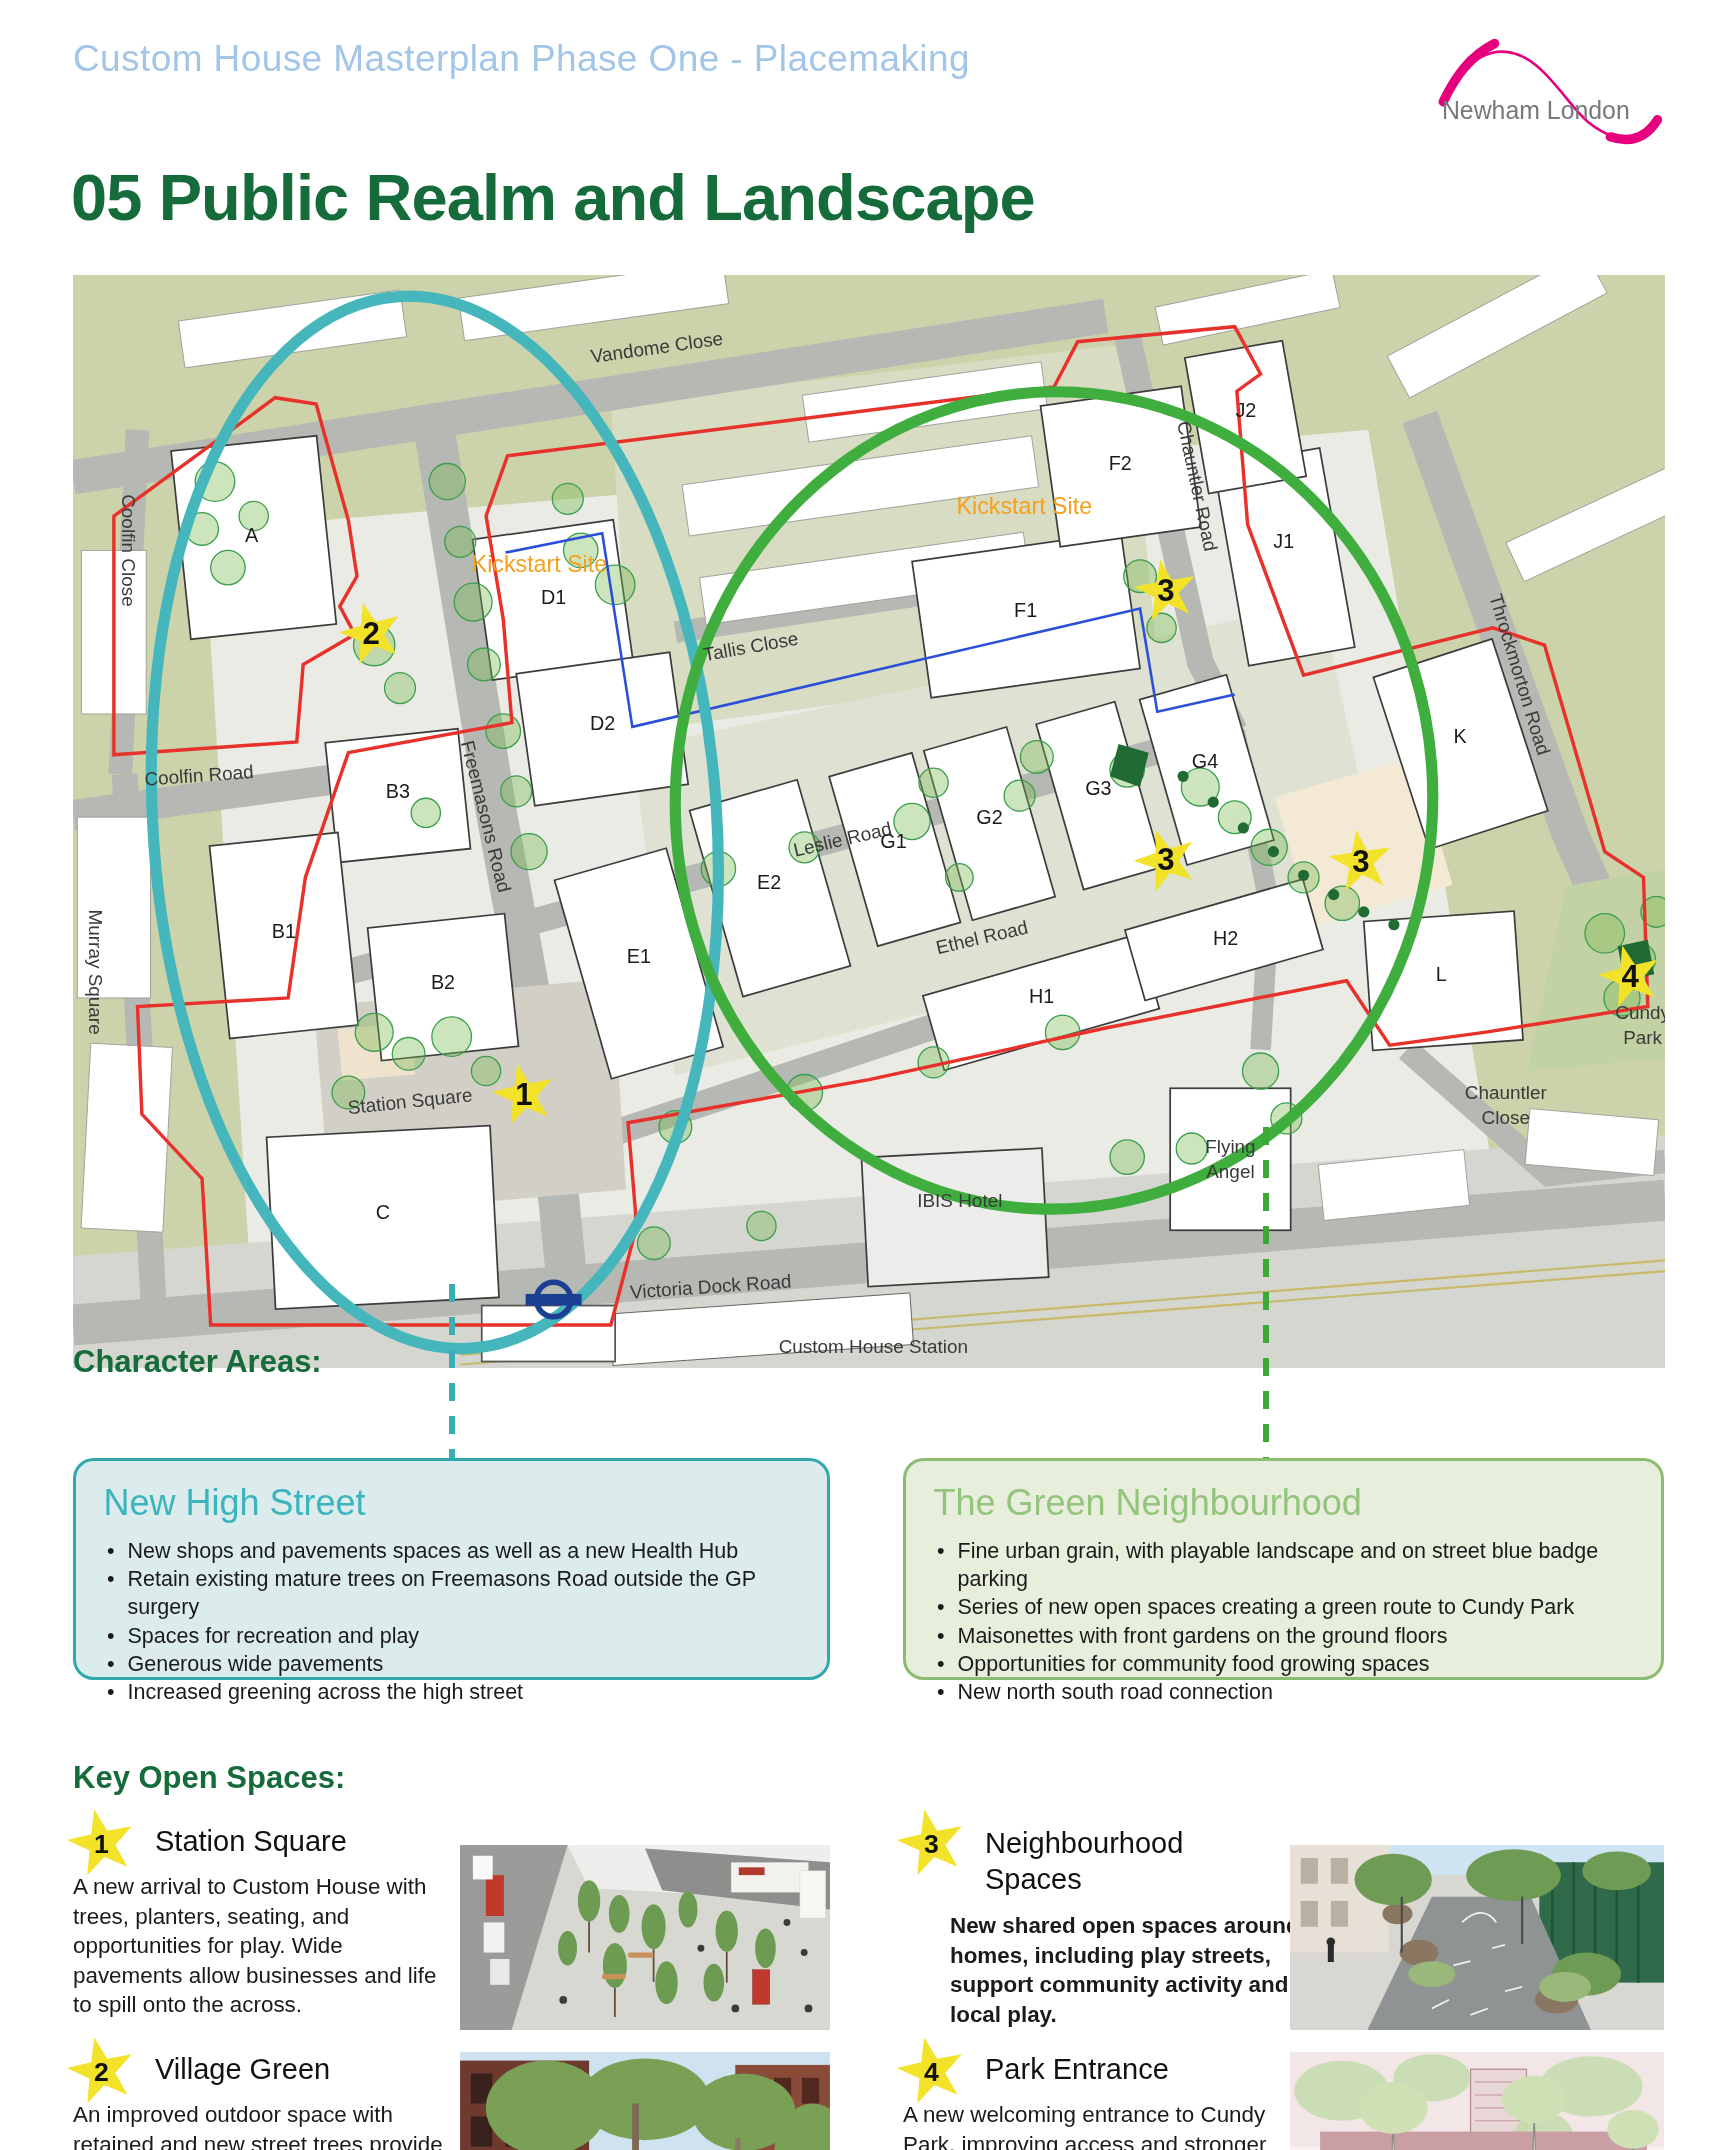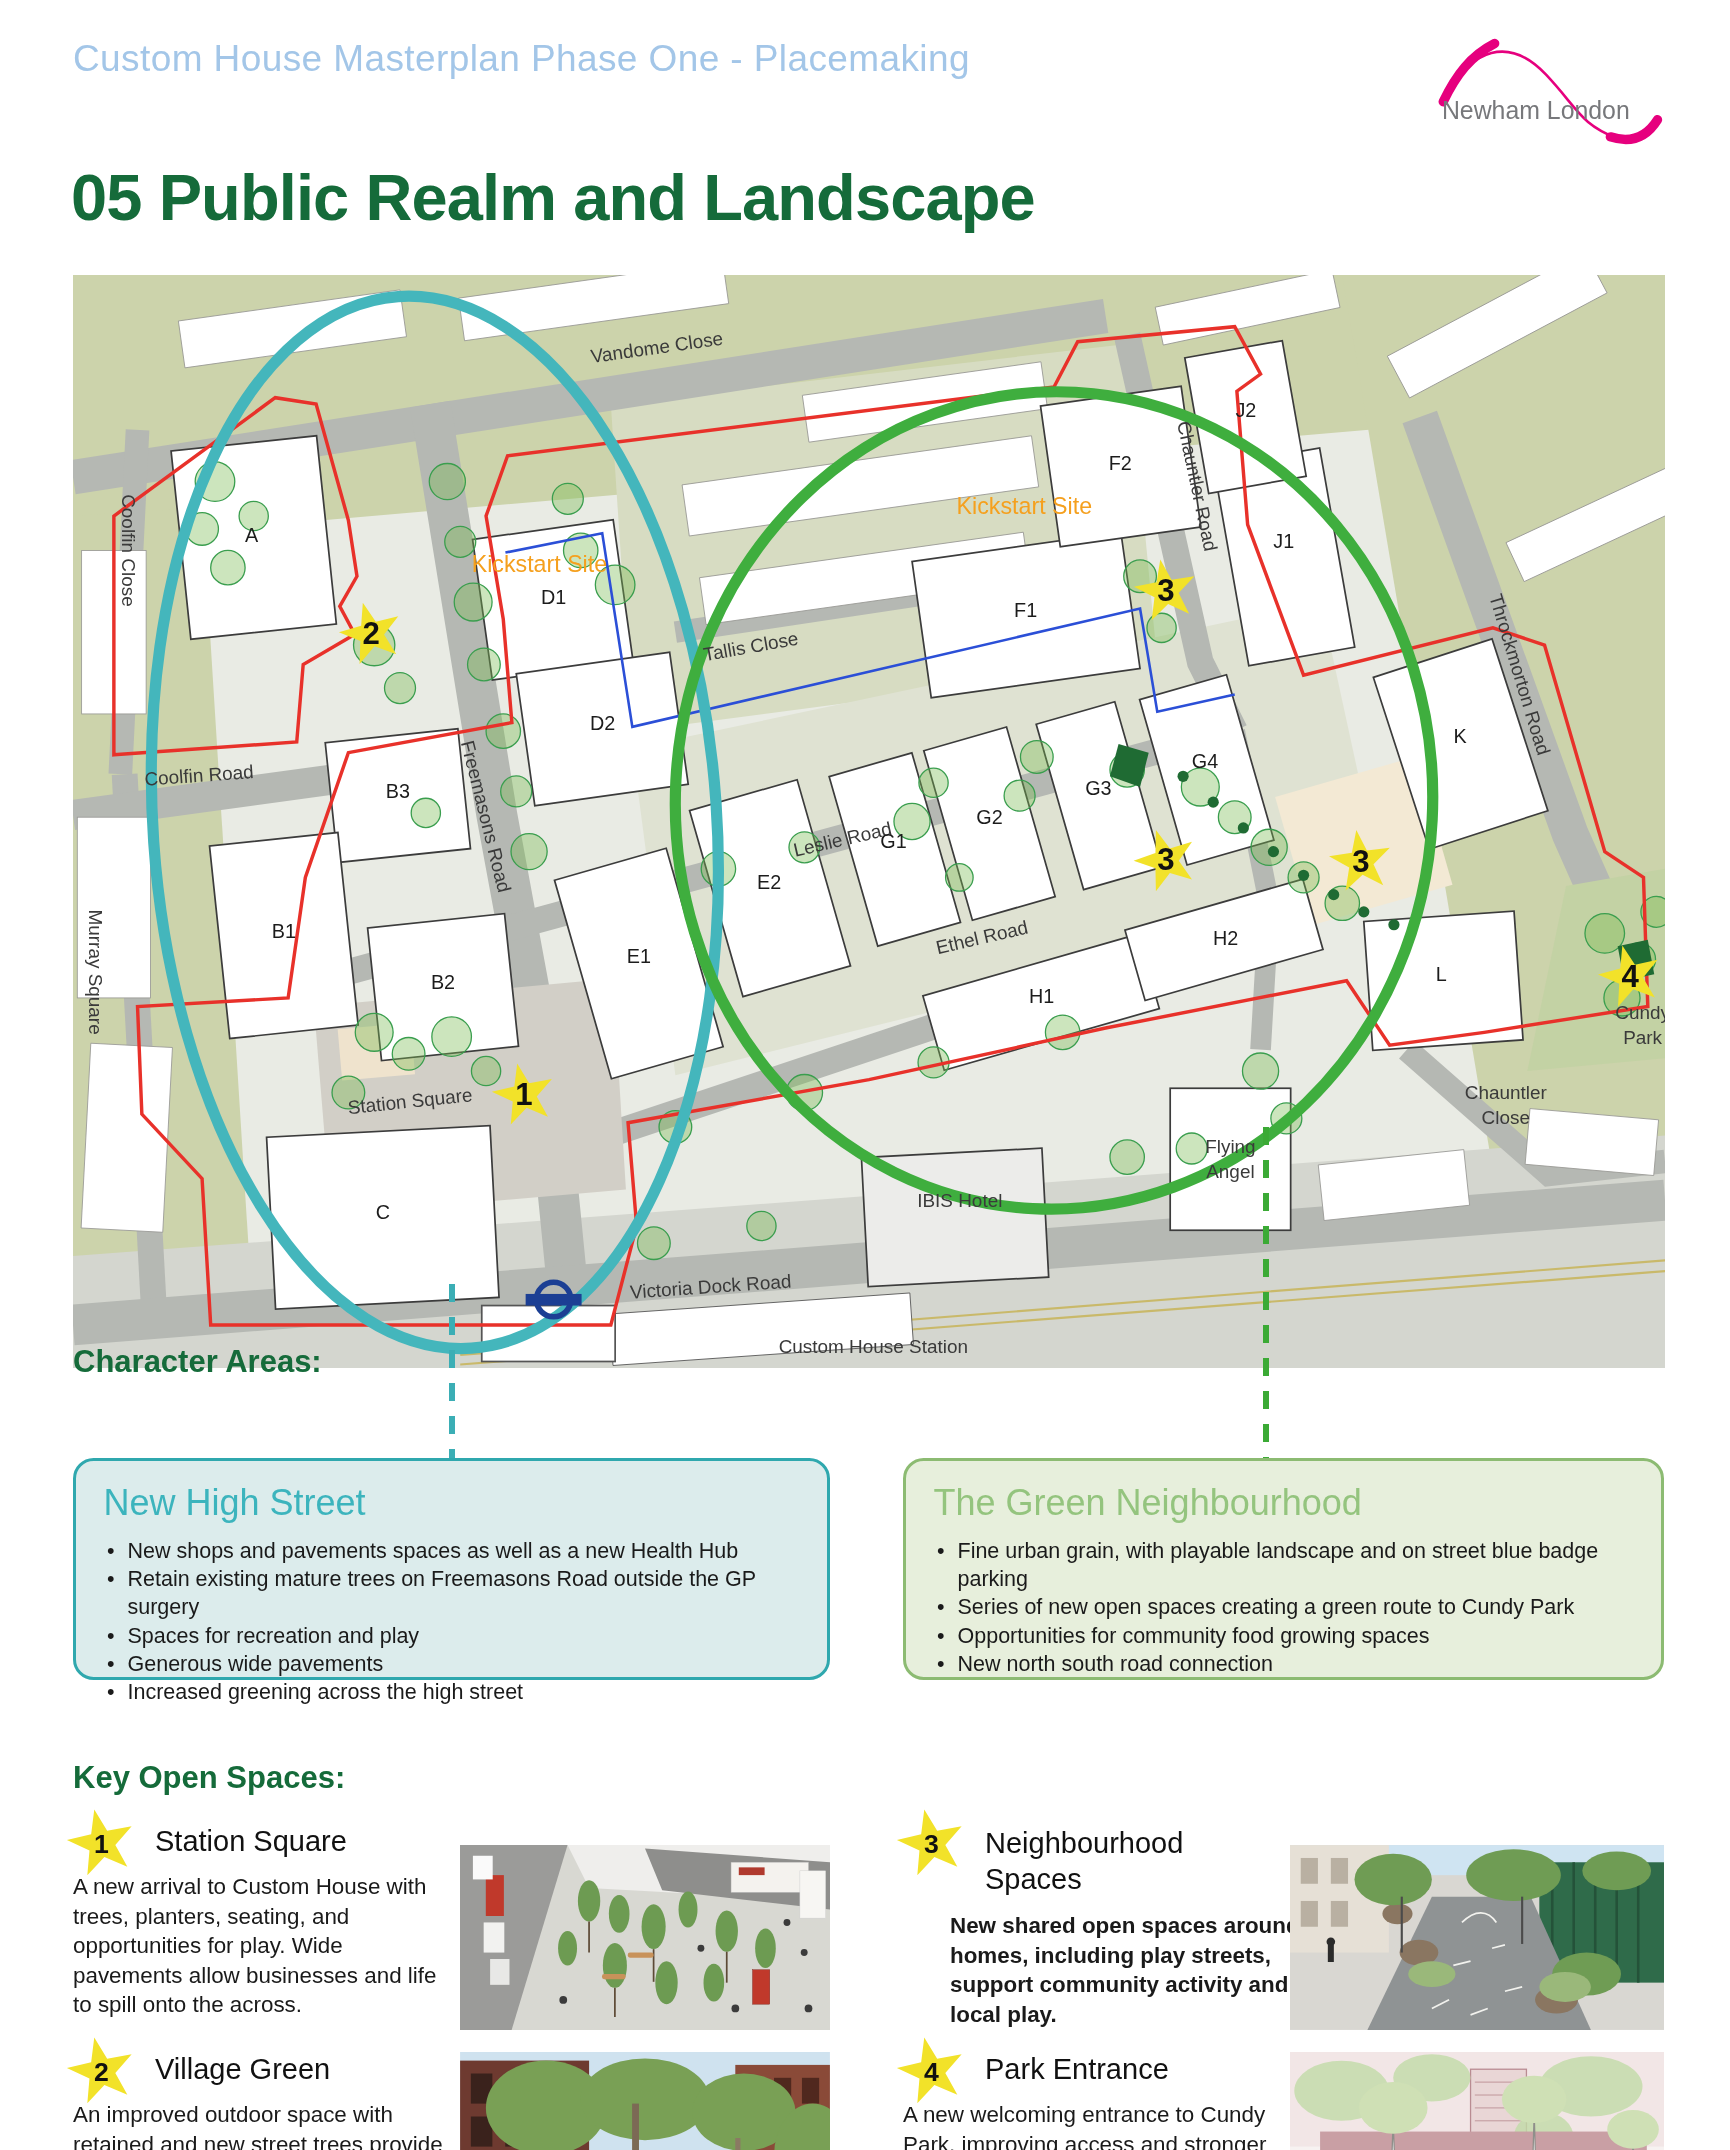--- a/index.html
+++ b/index.html
@@ -310,20 +310,21 @@
       <li>Generous wide pavements</li>
       <li>Increased greening across the high street</li>
     </ul>
   </div>
 
   <div class="abs charbox" id="box-tgn">
     <h2>The Green Neighbourhood</h2>
     <ul>
       <li>Fine urban grain, with playable landscape and on street blue badge parking</li>
       <li>Series of new open spaces creating a green route to Cundy Park</li>
+      <li>Maisonettes with front gardens on the ground floors</li>
       <li>Opportunities for community food growing spaces</li>
       <li>New north south road connection</li>
     </ul>
   </div>
 
   <div class="abs section-h" style="left:73px;top:1760px;">Key Open Spaces:</div>
 
   <svg class="star-badge" style="left:65px;top:1807px;" viewBox="-85 -85 170 170">
     <path d="M0,-60 L14.1,-19.4 L57.1,-18.5 L22.8,7.4 L35.3,48.5 L0,24 L-35.3,48.5 L-22.8,7.4 L-57.1,-18.5 L-14.1,-19.4 Z" fill="#F2E229" transform="rotate(-12) scale(1.35)"></path>
     <text text-anchor="middle" y="22" font-size="62" font-weight="bold" fill="#111">1</text>

